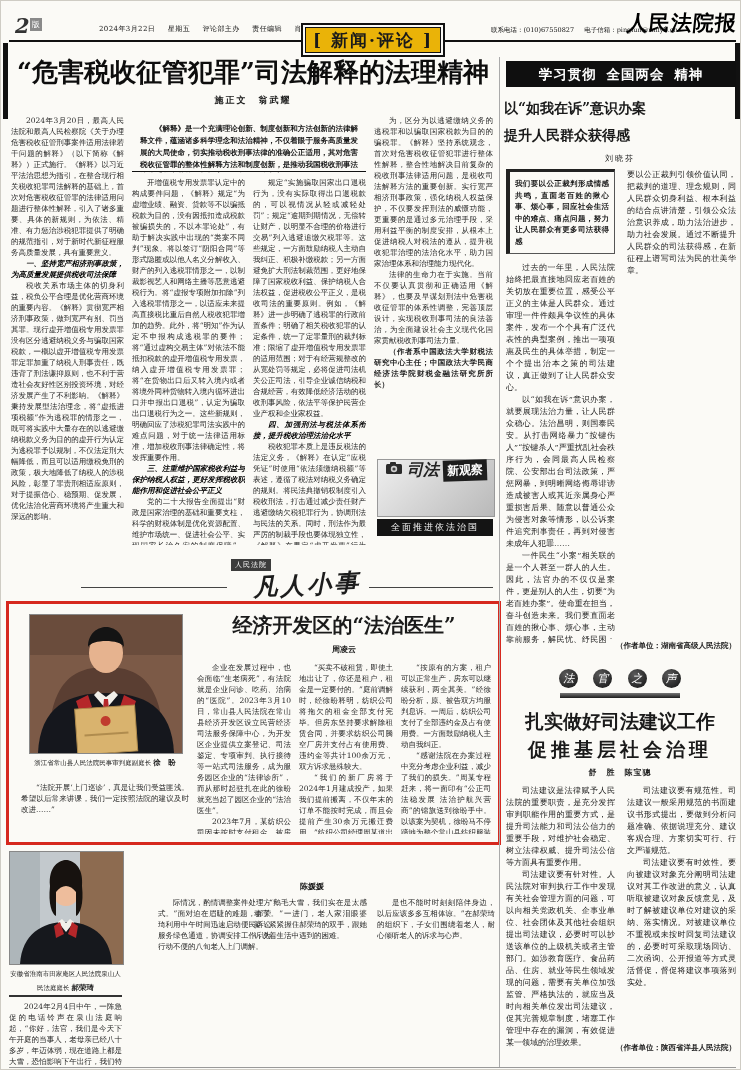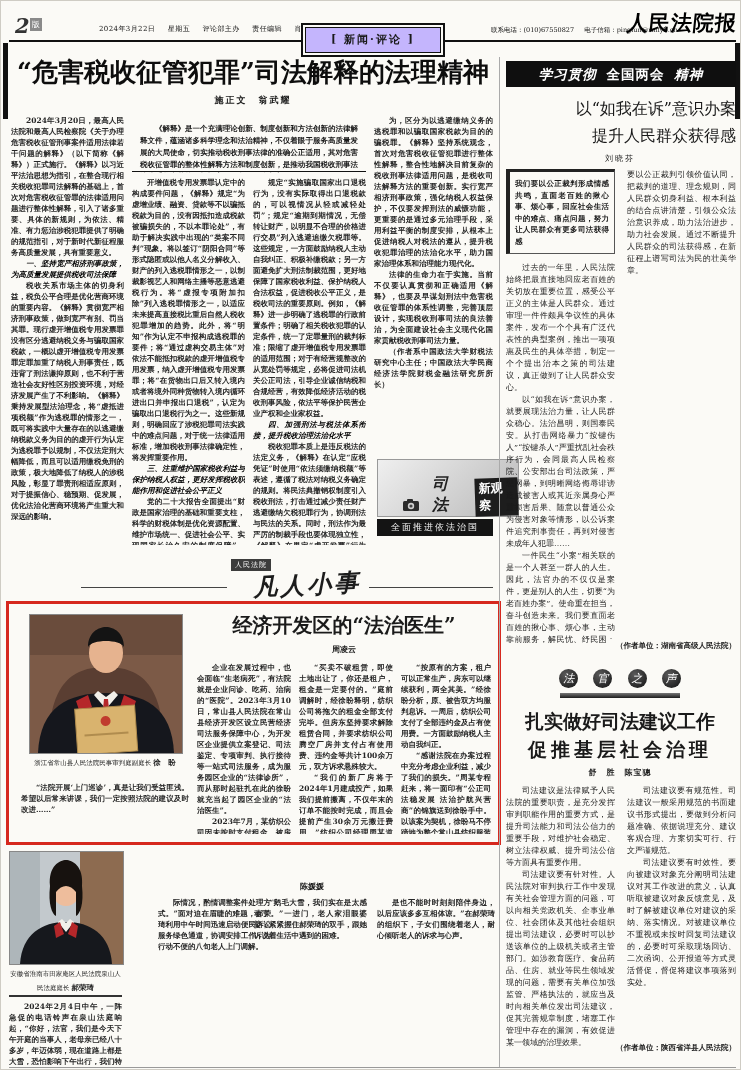--- a/index.html
+++ b/index.html
@@ -6,38 +6,38 @@
   .page{position:relative;width:741px;height:1070px;margin:0 auto;background:#fbfaf6;
         font-family:"DejaVu Serif","Liberation Serif",serif;color:#1a1a1a;overflow:hidden;
         border:1px solid #cfccc4;box-sizing:border-box;}
   .abs{position:absolute;}
   
   .ed-num{font-size:21px;font-weight:bold;font-style:italic;color:#333;}
   .ed-ban{display:inline-block;background:#8a8a8a;color:#fff;font-size:8px;padding:1px 2px;vertical-align:6px;}
   .dateline{font-size:7px;color:#111;letter-spacing:.4px;white-space:nowrap;}
   .dateline span{margin-right:10px;}
   .head-rule{background:#111;}
-  .sec-box{background:#c4b5fd;border:2px solid #111;box-shadow:inset 0 0 0 2px #fbfaf6,inset 0 0 0 3px #111;
-           text-align:center;font-size:11px;font-weight:bold;letter-spacing:2px;}
+  .sec-box{background:#eab308;border:2px solid #111;box-shadow:inset 0 0 0 2px #fbfaf6,inset 0 0 0 3px #111;
+           text-align:center;font-size:17px;font-weight:bold;letter-spacing:2px;}
   .contact{font-size:6.5px;color:#111;white-space:nowrap;}
   .contact span{margin-right:8px;}
   .masthead{font-size:21px;font-weight:900;transform:skewX(-6deg);letter-spacing:1px;color:#000;}
   .side-bar{background:#111;}
   
   .m-title{text-align:center;font-size:26px;font-weight:800;color:#0d0d0d;white-space:nowrap;}
   .m-byline{text-align:center;font-size:9px;font-weight:bold;letter-spacing:2px;}
   .col{text-align:justify;font-size:7.5px;line-height:11px;color:#262626;overflow:hidden;}
-  .col p{margin:0;text-indent:2em;font-weight:bold;}
+  .col p{margin:0;text-indent:2em;}
   .col p.t-sub{font-weight:bold;color:#000;font-style:italic;}
   .col p.t-note{font-weight:bold;}
   .m-intro p{margin:8px;font-weight:bold;text-indent:2em;}
   .m-intro{font-size:7.5px;line-height:12px;text-align:justify;overflow:hidden;}
   
   .obs-badge{background:linear-gradient(135deg,#efefef,#b9b9b9);border:1px solid #999;
-             display:flex;align-items:flex-end;justify-content:center;gap:12px;padding-left:24px;}
+             display:flex;align-items:flex-start;justify-content:center;gap:4px;}
   .obs-tag{font-size:16px;font-weight:800;color:#222;font-style:italic;}
   .obs-name{background:#1d1d1d;color:#fff;font-size:12px;font-weight:bold;padding:2px 4px;transform:rotate(-2deg);}
   .obs-strip{background:#141414;color:#f2f2f2;font-size:9px;letter-spacing:2px;text-align:center;}
   
   .fr-line{background:#444;}
   .fr-badge{background:#fbfaf6;}
   .fr-tag{position:absolute;left:4px;top:2px;background:#3c3c3c;color:#fff;font-size:7px;padding:1px 4px;letter-spacing:1px;}
   .fr-script{position:absolute;left:26px;top:12px;font-size:24px;font-style:italic;font-weight:bold;
              transform:rotate(-3deg);letter-spacing:3px;color:#1c1c1c;}
   
@@ -46,22 +46,22 @@
   .rb-author{text-align:center;font-size:8px;font-weight:bold;}
   .cap{text-align:center;font-size:6.5px;line-height:14px;color:#222;}
   .cap b{font-size:7.5px;}
   .photo-frame{border:1px solid #888;overflow:hidden;background:#ddd;}
   
   .w-title{text-align:center;font-size:22px;font-weight:800;letter-spacing:9px;text-indent:9px;white-space:nowrap;}
   .w-author{text-align:center;font-size:8px;font-weight:bold;}
   
   .v-rule{background:#aaa;}
   .g-banner{background:#0f0f0f;color:#fff;text-align:center;font-size:13.5px;font-weight:bold;letter-spacing:1px;}
-  .g-banner .scripty{font-style:italic;margin:12px 4px;}
-  .g-title{text-align:right;font-size:16px;font-weight:400;line-height:27px;white-space:nowrap;}
+  .g-banner .scripty{margin:12px 4px;}
+  .g-title{text-align:left;font-size:14px;font-weight:700;line-height:27px;white-space:nowrap;}
   .g-author{text-align:center;font-size:8px;letter-spacing:2px;}
   .flow2{column-count:2;column-gap:12px;column-fill:auto;font-size:8px;line-height:12px;text-align:justify;overflow:hidden;}
   .flow2 p{margin:0;text-indent:2em;}
   .quotebox{border:1px solid #555;border-left:4px solid #222;border-top:3px solid #222;
             padding:6px 5px;font-weight:bold;font-size:7.5px;line-height:11.5px;margin:0 0 8px 0;
             break-inside:avoid;text-align:justify;}
   .endnote{font-size:7.5px;font-weight:bold;text-align:right;background:#fbfaf6;}
   .vc{display:inline-block;width:19px;height:19px;border-radius:50%;
       background:radial-gradient(circle at 35% 30%,#5a5a5a,#101010);color:#fff;
       font-size:11px;line-height:19px;margin:0 5px;font-style:italic;text-align:center;}

